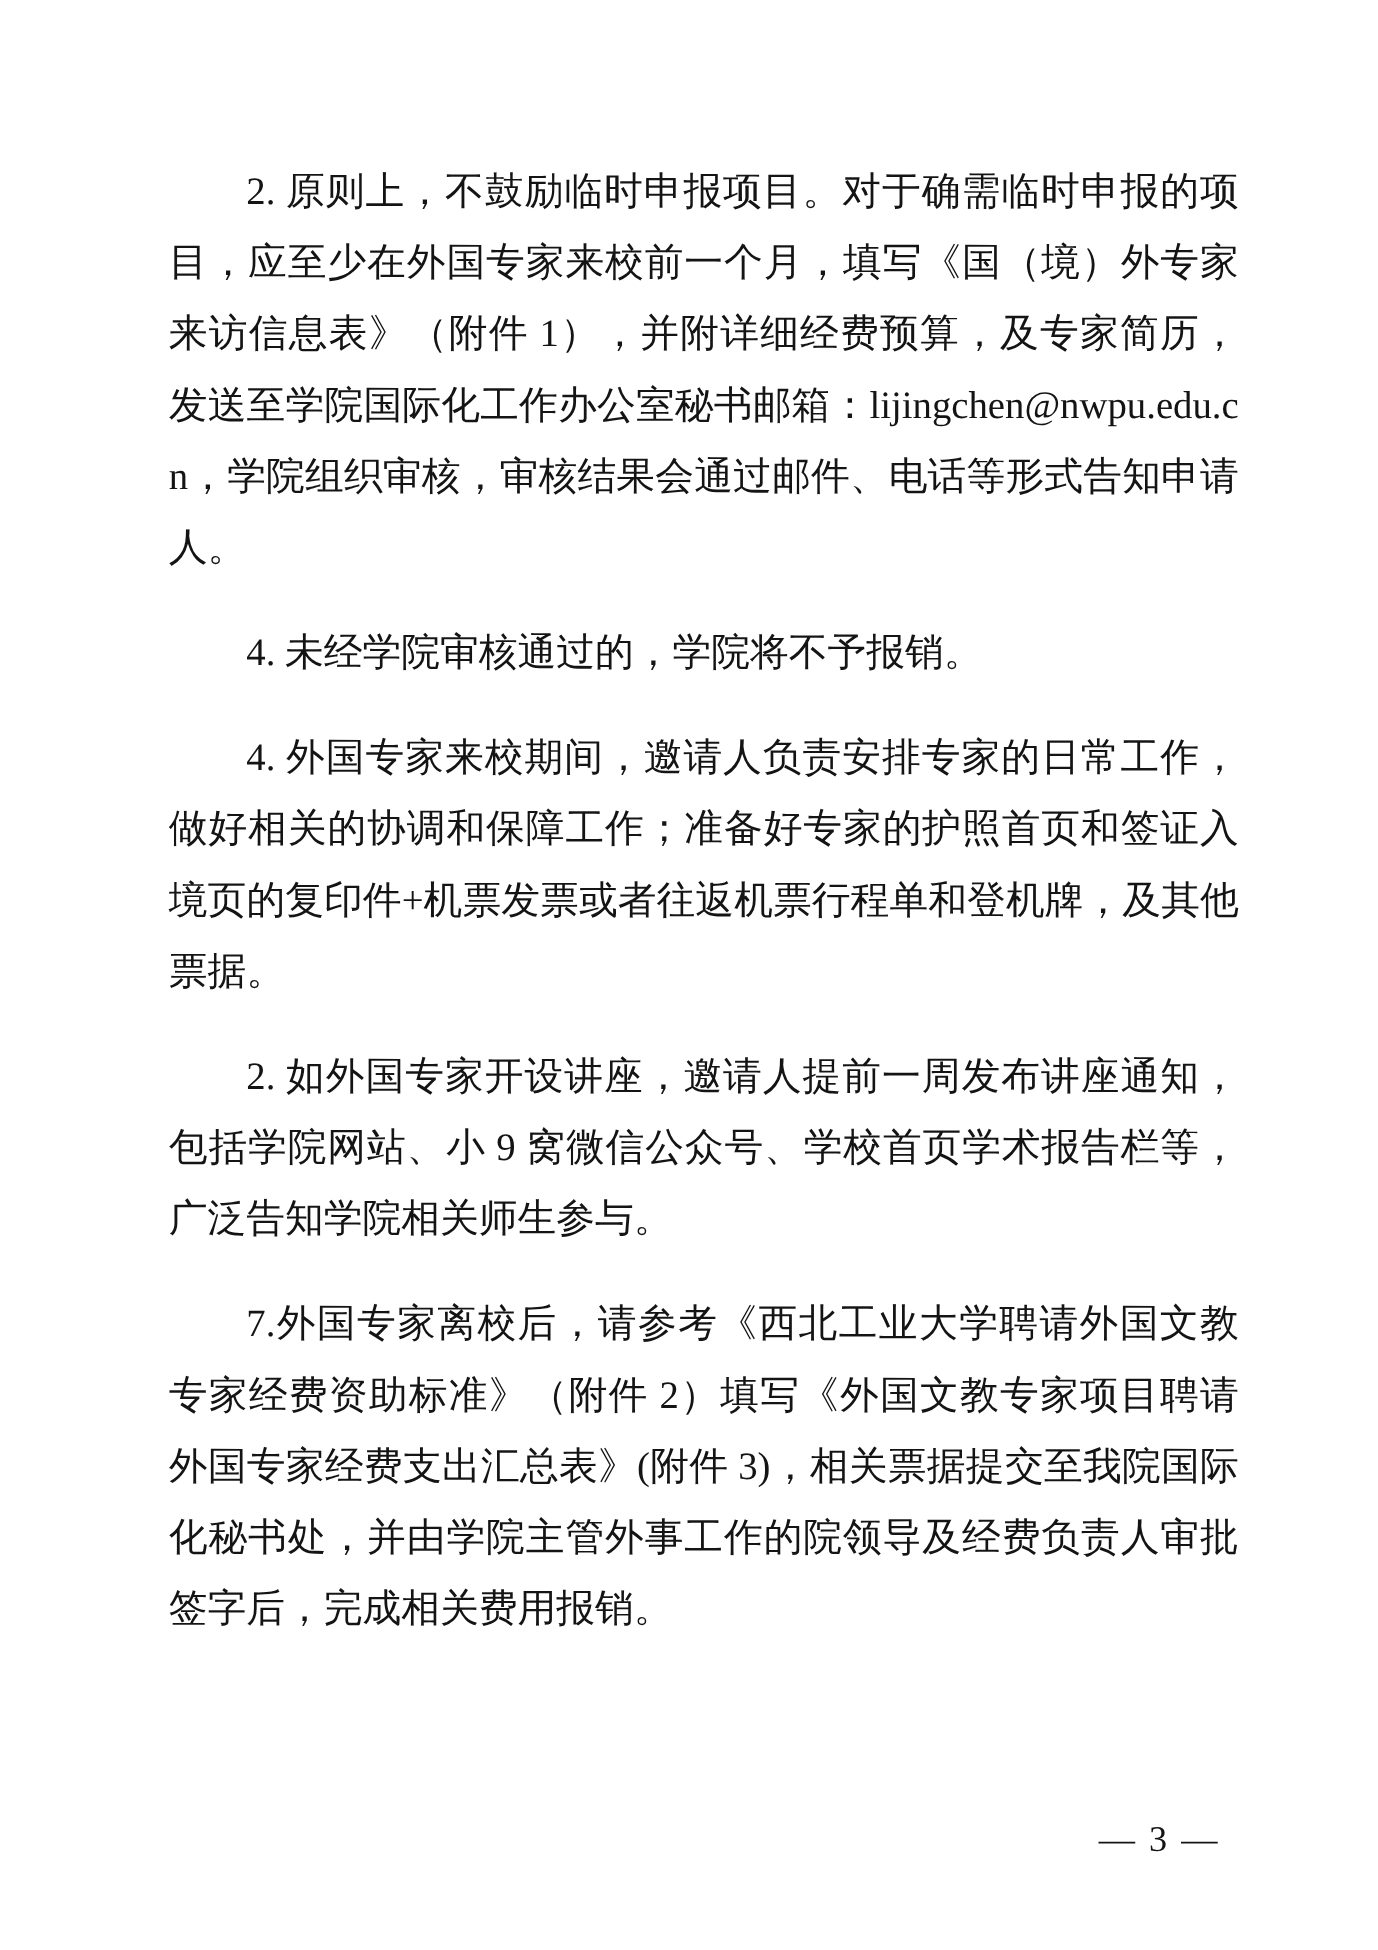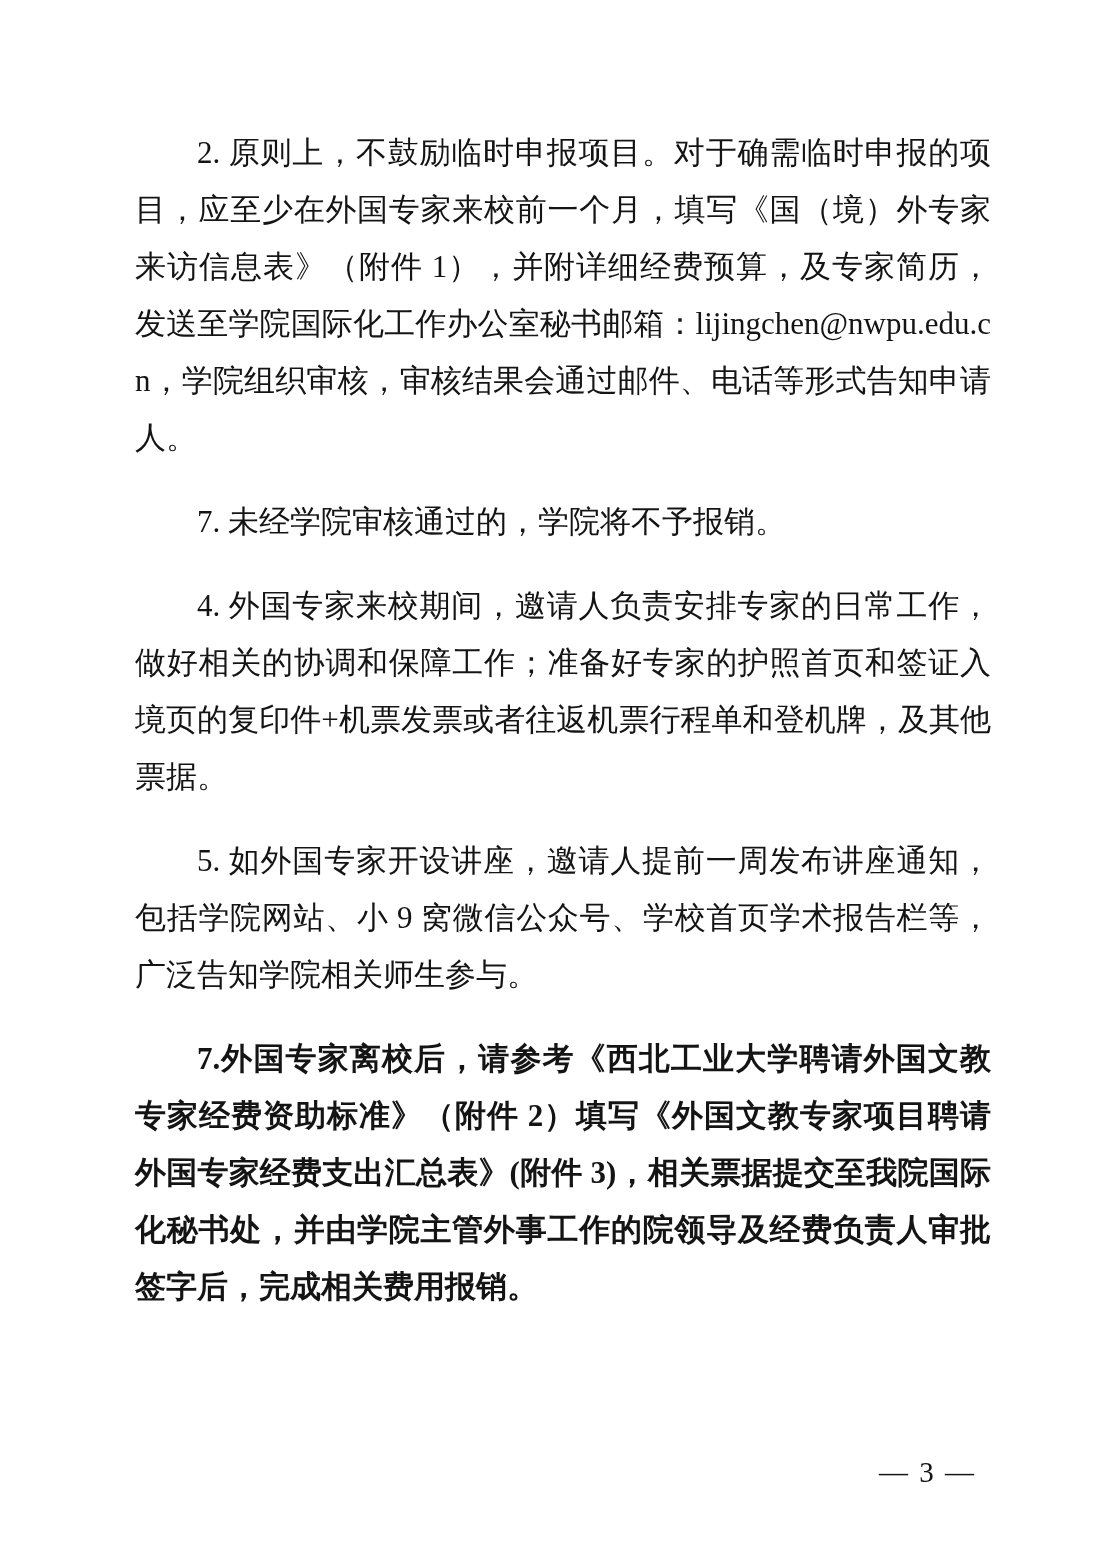--- a/index.html
+++ b/index.html
@@ -27,39 +27,38 @@
     line-height: 57px;
     color: #141414;
     text-align: justify;
     text-align-last: left;
     text-indent: 2em;
     word-break: break-all;
     font-family: "Liberation Serif", serif;
   }
   .para:last-child {
     margin-bottom: 0;
-    font-weight: bold;
   }
   .page-number {
     position: absolute;
     top: 1458px;
     right: 126px;
     font-size: 29px;
     line-height: 1;
     color: #141414;
     letter-spacing: 2px;
     font-family: "Liberation Serif", serif;
     white-space: nowrap;
   }
 </style>
 </head>
 <body>
 
 <div class="page">
   <div class="content">
     <p class="para">2. 原则上，不鼓励临时申报项目。对于确需临时申报的项目，应至少在外国专家来校前一个月，填写《国（境）外专家来访信息表》（附件 1），并附详细经费预算，及专家简历，发送至学院国际化工作办公室秘书邮箱：lijingchen@nwpu.edu.cn，学院组织审核，审核结果会通过邮件、电话等形式告知申请人。</p>
-    <p class="para">7. 未经学院审核通过的，学院将不予报销。</p>
+    <p class="para">4. 未经学院审核通过的，学院将不予报销。</p>
     <p class="para">4. 外国专家来校期间，邀请人负责安排专家的日常工作，做好相关的协调和保障工作；准备好专家的护照首页和签证入境页的复印件+机票发票或者往返机票行程单和登机牌，及其他票据。</p>
-    <p class="para">5. 如外国专家开设讲座，邀请人提前一周发布讲座通知，包括学院网站、小 9 窝微信公众号、学校首页学术报告栏等，广泛告知学院相关师生参与。</p>
+    <p class="para">2. 如外国专家开设讲座，邀请人提前一周发布讲座通知，包括学院网站、小 9 窝微信公众号、学校首页学术报告栏等，广泛告知学院相关师生参与。</p>
     <p class="para">7.外国专家离校后，请参考《西北工业大学聘请外国文教专家经费资助标准》（附件 2）填写《外国文教专家项目聘请外国专家经费支出汇总表》(附件 3)，相关票据提交至我院国际化秘书处，并由学院主管外事工作的院领导及经费负责人审批签字后，完成相关费用报销。</p>
   </div>
   <div class="page-number">— 3 —</div>
 </div>
 
 </body></html>

